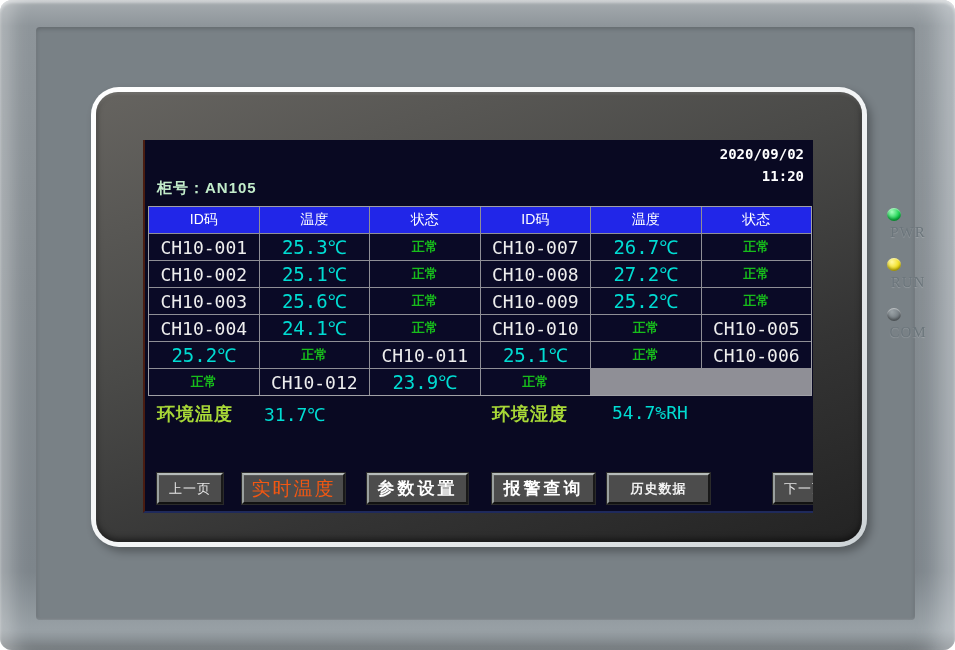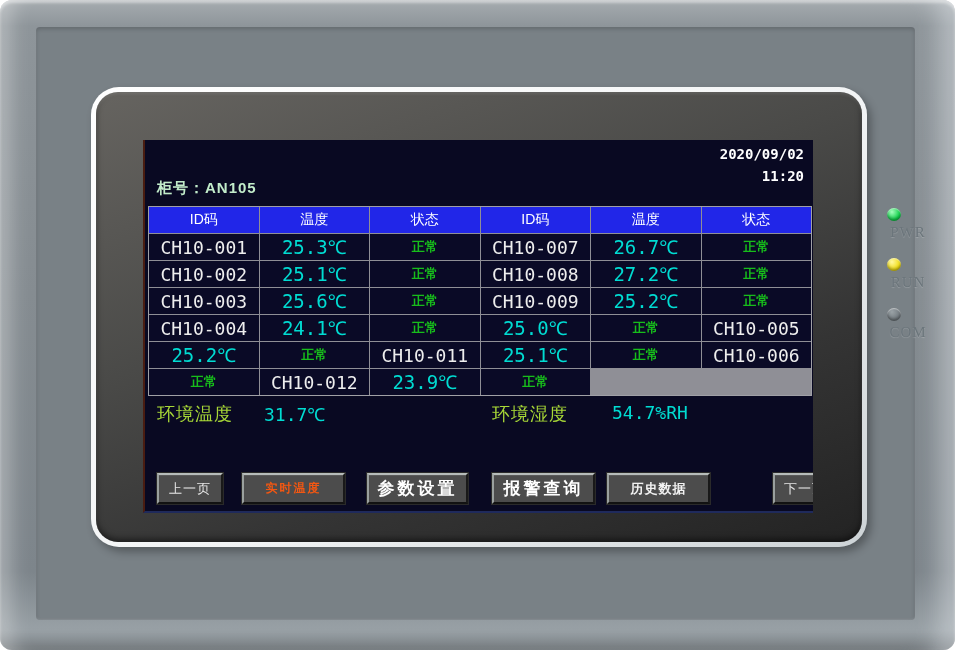--- a/index.html
+++ b/index.html
@@ -56,38 +56,38 @@
     display:grid; grid-template-columns:repeat(6,1fr); grid-auto-rows:26px;
     gap:1px; background:#8f8f96; border:1px solid #a0a0a6;
   }
   .cell { display:flex; align-items:center; justify-content:center; background:#0a0a26; overflow:hidden; }
   .cell.hdr { background:#2126e8; color:#ffffff; font-size:14px; }
   .cell.id  { color:#eeeeee; font-family:"DejaVu Sans Mono", monospace; font-size:18px; }
   .cell.tmp { color:#00dcd2; font-family:"DejaVu Sans Mono", monospace; font-size:19px; }
   .cell.st  { color:#17bd1b; font-size:13px; font-weight:bold; }
 
   
-  .amb-label { position:absolute; color:#a8d837; font-size:18px; font-weight:normal; letter-spacing:1px; top:262px; }
+  .amb-label { position:absolute; color:#a8d837; font-size:18px; font-weight:bold; letter-spacing:1px; top:262px; }
   .amb-value { position:absolute; color:#00dcd2; font-size:18px; top:262px; font-family:"DejaVu Sans Mono", monospace; }
   .amb-t-label { left:12px; }  .amb-t-value { left:119px; }
   .amb-h-label { left:347px; } .amb-h-value { left:467px; }
 
   
   .btn {
     position:absolute; top:333px; height:31px;
     background:#4c4c4c; cursor:pointer;
     border-top:2px solid #b6bcba; border-left:2px solid #9aa09e;
     border-right:2px solid #191919; border-bottom:2px solid #121212;
     box-shadow: 0 0 0 1px #2a2a2a, inset 0 1px 0 rgba(255,255,255,.08);
     display:flex; align-items:center; justify-content:center;
     color:#e5e5e5; font-size:13px; letter-spacing:1px;
   }
   .btn.big   { color:#ffffff; font-size:17px; font-weight:bold; letter-spacing:3px; }
   .btn.med   { color:#f2f2f2; font-size:13px; font-weight:bold; letter-spacing:1px; }
-  .btn.active{ color:#f25712; font-size:12px; font-weight:bold; letter-spacing:2px; }
+  .btn.active{ color:#f25712; font-size:19px; font-weight:normal; letter-spacing:2px; }
   .b-prev  { left:12px;  width:66px; }
   .b-real  { left:97px;  width:103px; }
   .b-param { left:222px; width:101px; }
   .b-alarm { left:347px; width:103px; }
   .b-hist  { left:462px; width:103px; }
   .b-next  { left:628px; width:64px; }
 
   
   .led-col { position:absolute; left:869px; top:208px; width:50px; }
   .led-group { display:flex; flex-direction:column; align-items:center; margin-bottom:17px; }
@@ -147,21 +147,21 @@
       <div class="cell id">CH10-003</div>
       <div class="cell tmp">25.6℃</div>
       <div class="cell st">正常</div>
       <div class="cell id">CH10-009</div>
       <div class="cell tmp">25.2℃</div>
       <div class="cell st">正常</div>
 
       <div class="cell id">CH10-004</div>
       <div class="cell tmp">24.1℃</div>
       <div class="cell st">正常</div>
-      <div class="cell tmp">25.0℃</div>
+      <div class="cell id">CH10-010</div>
       <div class="cell st">正常</div>
 
       <div class="cell id">CH10-005</div>
       <div class="cell tmp">25.2℃</div>
       <div class="cell st">正常</div>
       <div class="cell id">CH10-011</div>
       <div class="cell tmp">25.1℃</div>
       <div class="cell st">正常</div>
 
       <div class="cell id">CH10-006</div>

